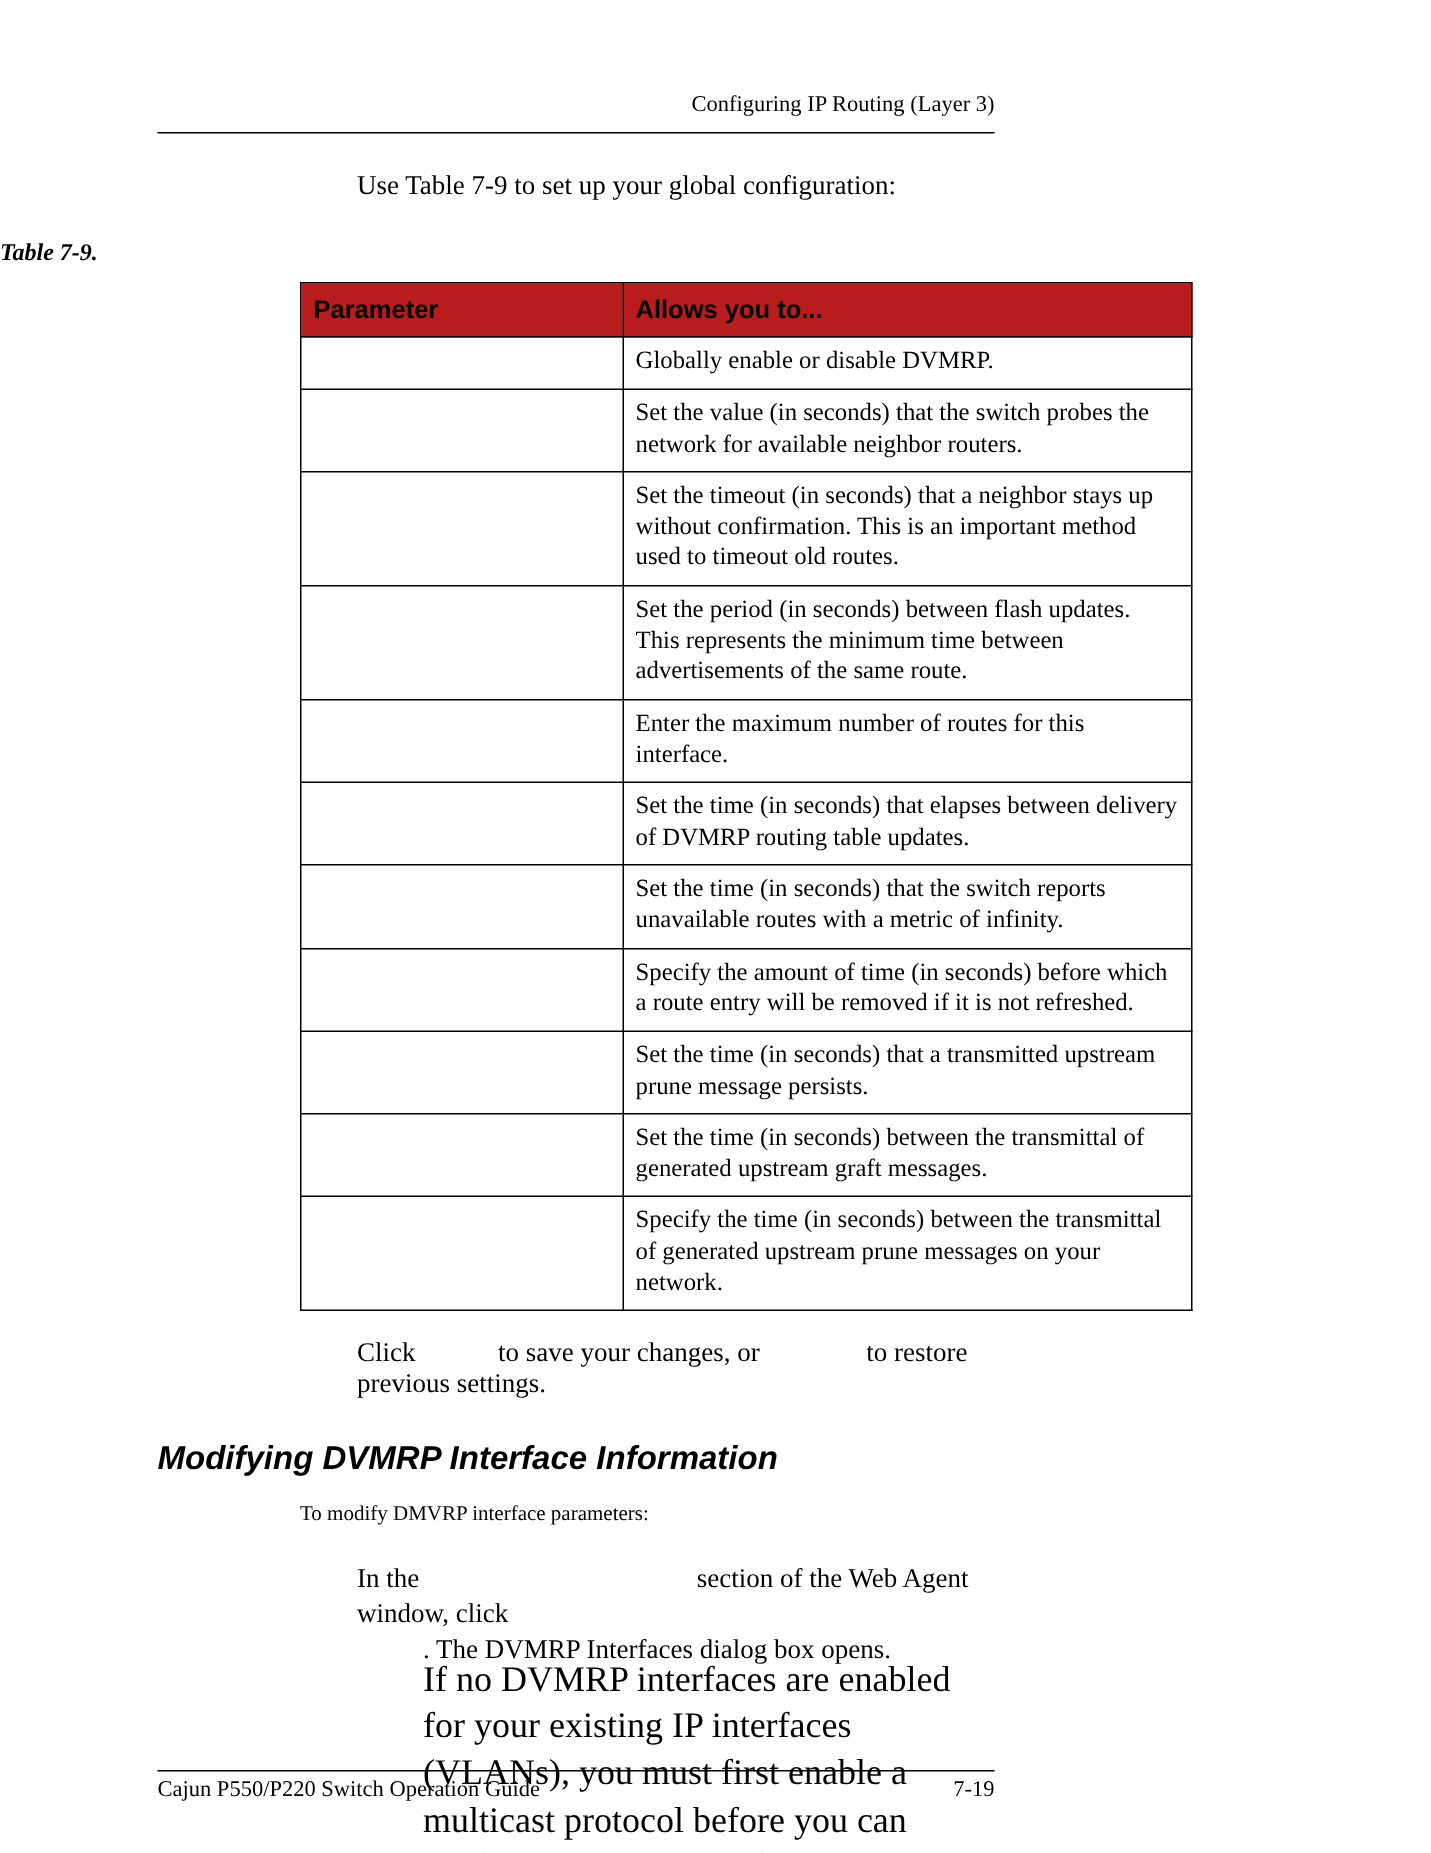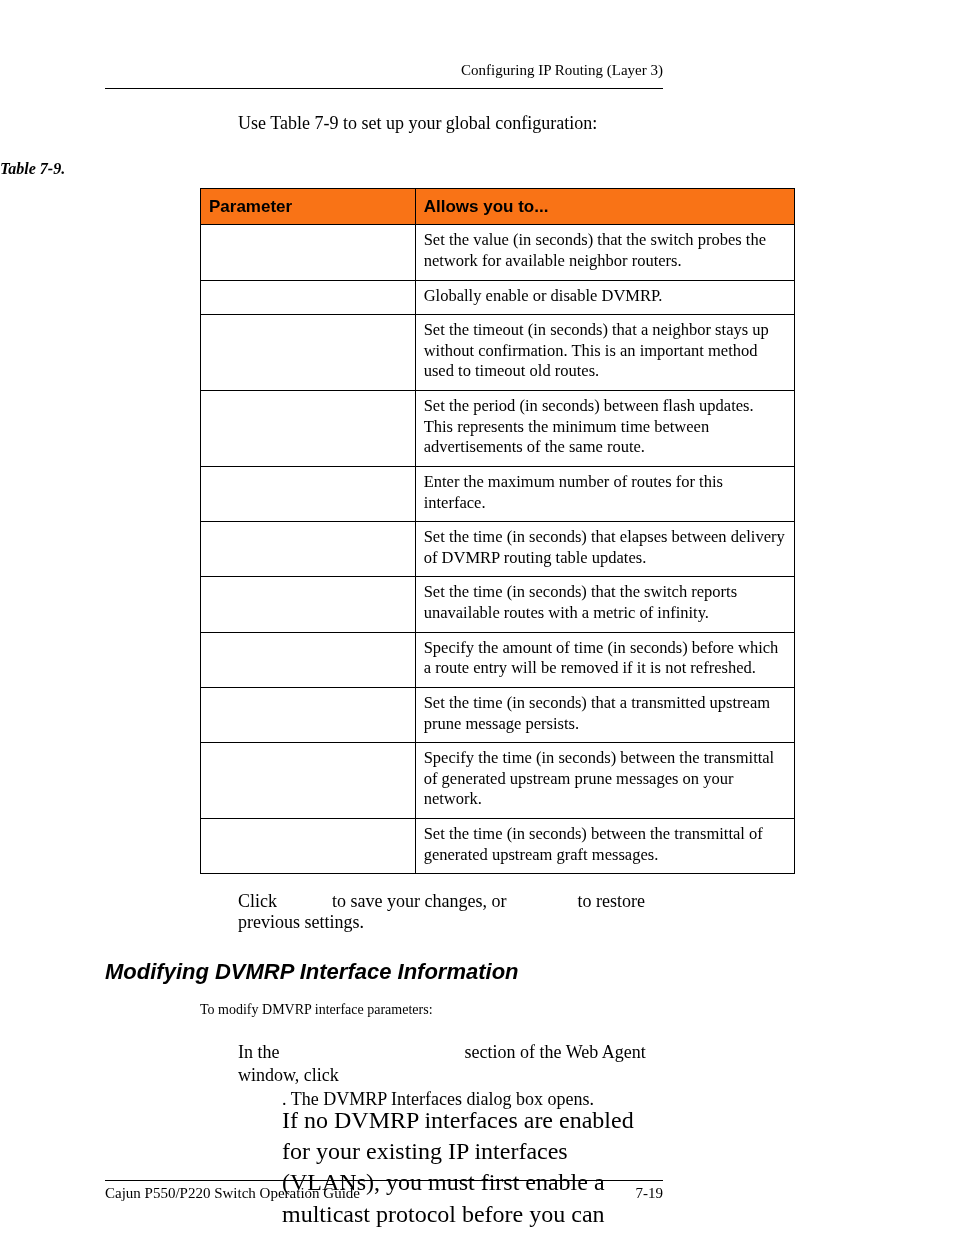--- a/index.html
+++ b/index.html
@@ -55,21 +55,21 @@
   }
   th, td {
     border: 1px solid #000;
     padding: 5px 8px 8px 8px;
     vertical-align: top;
     font-size: 16.5px;
     line-height: 1.25;
     text-align: left;
   }
   th {
-    background: #f97316;
+    background: #b91c1c;
     font-family: Arial, Helvetica, sans-serif;
     font-weight: bold;
     font-size: 17px;
     padding-top: 7px;
     padding-bottom: 7px;
   }
   col.param { width: 215px; }
   col.desc  { width: 380px; }
   .step3 {
     position: absolute;
@@ -153,25 +153,25 @@
         </colgroup>
       <thead>
         <tr>
           <th>Parameter</th>
           <th>Allows you to...</th>
         </tr>
       </thead>
       <tbody>
         <tr>
             <td></td>
+            <td>Globally enable or disable DVMRP.</td>
+          </tr>
+        <tr>
+            <td></td>
             <td>Set the value (in seconds) that the switch probes the network for available neighbor routers.</td>
-          </tr>
-        <tr>
-            <td></td>
-            <td>Globally enable or disable DVMRP.</td>
           </tr>
         <tr>
             <td></td>
             <td>Set the timeout (in seconds) that a neighbor stays up without confirmation. This is an important method used to timeout old routes.</td>
           </tr>
         <tr>
             <td></td>
             <td>Set the period (in seconds) between flash updates. This represents the minimum time between advertisements of the same route.</td>
           </tr>
         <tr>
@@ -189,25 +189,25 @@
         <tr>
             <td></td>
             <td>Specify the amount of time (in seconds) before which a route entry will be removed if it is not refreshed.</td>
           </tr>
         <tr>
             <td></td>
             <td>Set the time (in seconds) that a transmitted upstream prune message persists.</td>
           </tr>
         <tr>
             <td></td>
+            <td>Set the time (in seconds) between the transmittal of generated upstream graft messages.</td>
+          </tr>
+        <tr>
+            <td></td>
             <td>Specify the time (in seconds) between the transmittal of generated upstream prune messages on your network.</td>
-          </tr>
-        <tr>
-            <td></td>
-            <td>Set the time (in seconds) between the transmittal of generated upstream graft messages.</td>
           </tr>
       </tbody>
     </table>
   </div>
 
   <div class="step3">
     <span>Click </span>
     <span style="display:inline-block;width:46px;"></span>
     <span> to save your changes, or </span>
     <span style="display:inline-block;width:62px;"></span>

